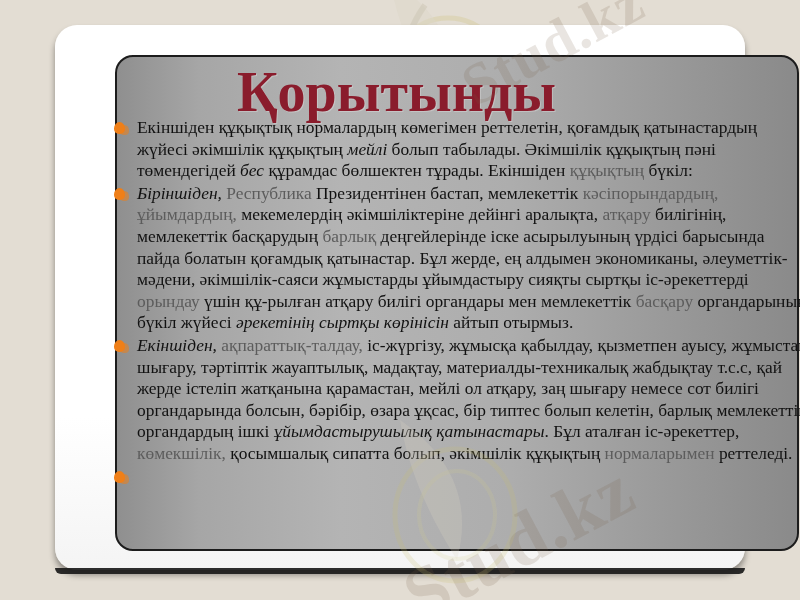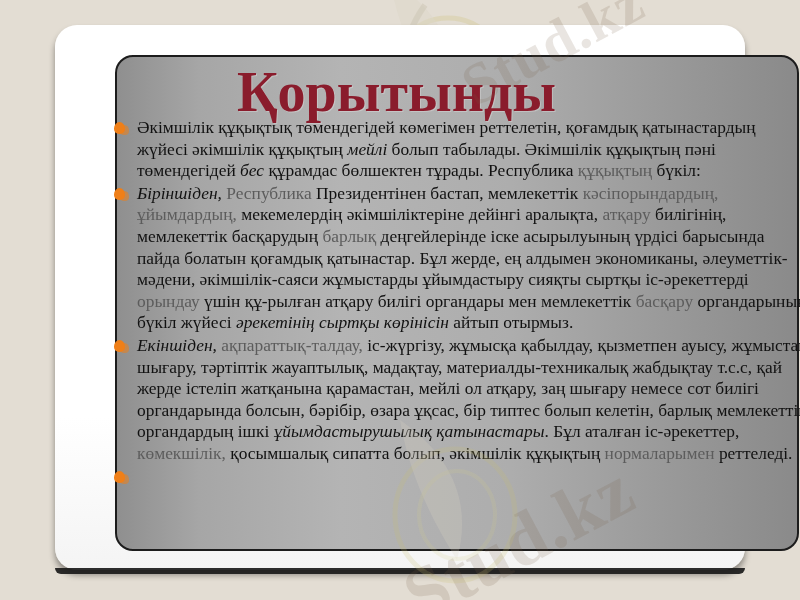--- a/index.html
+++ b/index.html
@@ -166,21 +166,21 @@
 
 <div class="slide-panel">
 
   <div class="content-box">
     <div class="slide-title">Қорытынды</div>
   </div>
 
   <div class="body-text">
     <div class="bullet-row">
       <span class="bullet-mark"></span>
-      <span class="bullet-text"><span>Әкімшілік құқықтық төмендегідей көмегімен реттелетін, қоғамдық қатынастардың жүйесі әкімшілік құқықтың </span><span class="ital">мейлі</span><span> болып табылады. Әкімшілік құқықтың пәні төмендегідей </span><span class="ital">бес</span><span> құрамдас бөлшектен тұрады. Республика </span><span class="fade">құқықтың</span><span> бүкіл:</span></span>
+      <span class="bullet-text"><span>Екіншіден құқықтық нормалардың көмегімен реттелетін, қоғамдық қатынастардың жүйесі әкімшілік құқықтың </span><span class="ital">мейлі</span><span> болып табылады. Әкімшілік құқықтың пәні төмендегідей </span><span class="ital">бес</span><span> құрамдас бөлшектен тұрады. Екіншіден </span><span class="fade">құқықтың</span><span> бүкіл:</span></span>
     </div>
     <div class="bullet-row">
       <span class="bullet-mark"></span>
       <span class="bullet-text"><span class="ital">Біріншіден,</span><span class="fade"> Республика</span><span> Президентінен бастап, мемлекеттік </span><span class="fade">кәсіпорындардың, ұйымдардың,</span><span> мекемелердің әкімшіліктеріне дейінгі аралықта, </span><span class="fade">атқару</span><span> билігінің, мемлекеттік басқарудың </span><span class="fade">барлық</span><span> деңгейлерінде іске асырылуының үрдісі барысында пайда болатын қоғамдық қатынастар. Бұл жерде, ең алдымен экономиканы, әлеуметтік-мәдени, әкімшілік-саяси жұмыстарды ұйымдастыру сияқты сыртқы іс-әрекеттерді </span><span class="fade">орындау</span><span> үшін құ-рылған атқару билігі органдары мен мемлекеттік </span><span class="fade">басқару</span><span> органдарының бүкіл жүйесі </span><span class="ital">әрекетінің сыртқы көрінісін</span><span> айтып отырмыз.</span></span>
     </div>
     <div class="bullet-row">
       <span class="bullet-mark"></span>
       <span class="bullet-text"><span class="ital">Екіншіден,</span><span class="fade"> ақпараттық-талдау,</span><span> іс-жүргізу, жұмысқа қабылдау, қызметпен ауысу, жұмыстан шығару, тәртіптік жауаптылық, мадақтау, материалды-техникалық жабдықтау т.с.с, қай жерде істеліп жатқанына қарамастан, мейлі ол атқару, заң шығару немесе сот билігі органдарында болсын, бәрібір, өзара ұқсас, бір типтес болып келетін, барлық мемлекеттік органдардың ішкі </span><span class="ital">ұйымдастырушылық қатынастары</span><span>. Бұл аталған іс-әрекеттер, </span><span class="fade">көмекшілік,</span><span> қосымшалық сипатта болып, әкімшілік құқықтың </span><span class="fade">нормаларымен</span><span> реттеледі.</span></span>
     </div>
     <div class="bullet-row empty">

